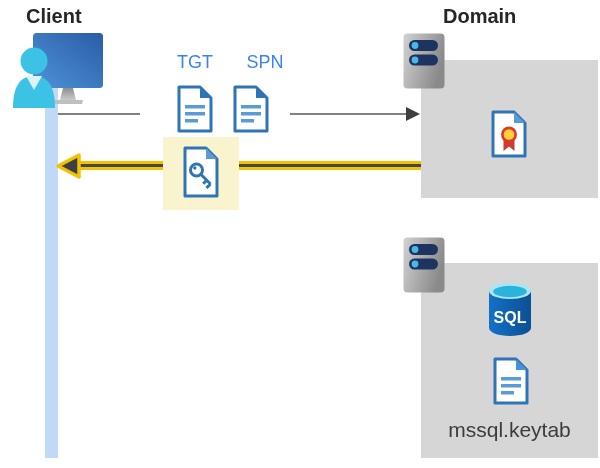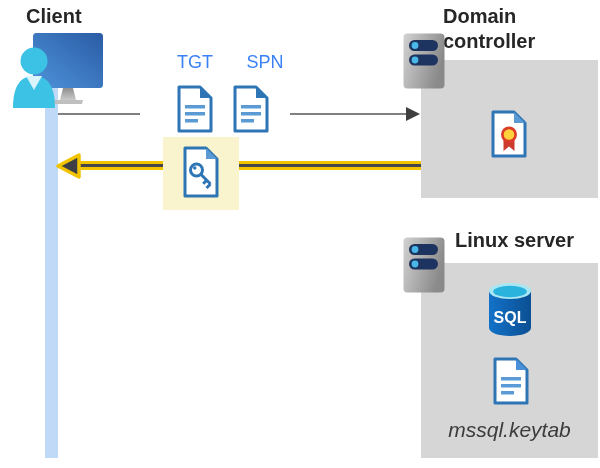--- a/index.html
+++ b/index.html
@@ -11,21 +11,21 @@
   .abs{position:absolute;}
   .hostlabel{font-size:20px;font-weight:700;color:#262626;line-height:25px;}
   .ticketlabel{font-size:18px;color:#3b82f6;text-align:center;}
   .panel{background:#d6d6d6;}
   .timeline{background:#bfd9f6;}
   .req-line{background:#808080;}
   .req-head{width:0;height:0;border-top:7px solid transparent;border-bottom:7px solid transparent;border-left:14px solid #3f3f3f;}
   .resp-line{background:linear-gradient(to bottom,#f2c400 0 3px,#45454d 3px 6px,#f2c400 6px 9px);}
   .backdrop{background:#ffffff;}
   .highlight{background:#faf4ce;}
-  .filelabel{font-size:21px;color:#3c3c3c;text-align:center;font-style:italic;}
+  .filelabel{font-size:21px;color:#3c3c3c;text-align:center;}
 </style>
 </head>
 <body>
 
 <div id="canvas">
 
   <div class="abs hostlabel" style="left:26px;top:4px;">Client</div>
 
   <div class="abs timeline" style="left:45px;top:88px;width:13px;height:370px;"></div>
 
@@ -87,21 +87,20 @@
     <path d="M24,2 V13 H35 Z" fill="#5b9bd5"></path>
     <g>
       <circle cx="14.5" cy="24" r="6" fill="none" stroke="#2e75b6" stroke-width="3"></circle>
       <circle cx="12.8" cy="22" r="1.7" fill="#2e75b6"></circle>
       <path d="M19,28.5 L28.5,38 M28.5,38 L24.5,42 M24.7,34.2 L21.2,37.7" stroke="#2e75b6" stroke-width="3" fill="none"></path>
     </g>
   </svg>
 
   <div class="abs hostlabel" style="left:443px;top:4px;">
     <div>Domain</div>
-    <div>controller</div>
   </div>
   <div class="abs panel" style="left:421px;top:60px;width:177px;height:138px;"></div>
   <svg class="abs" style="left:403px;top:33px;" width="42" height="56" viewBox="0 0 42 56">
     <defs>
       <linearGradient id="gSrv1" x1="0" y1="0" x2="1" y2="0.35">
         <stop offset="0" stop-color="#d2d2d2"></stop>
           <stop offset="1" stop-color="#8a8a8a"></stop>
       </linearGradient>
     </defs>
     <rect x="0.5" y="0.5" width="41" height="55" rx="4" fill="url(#gSrv1)"></rect>
@@ -111,21 +110,20 @@
     <circle cx="12" cy="27" r="3.4" fill="#49b8e8"></circle>
   </svg>
   <svg class="abs" style="left:490px;top:110px;" width="38" height="48" viewBox="0 0 38 48">
     <path d="M3,2 H24 L35,13 V46 H3 Z" fill="#fff" stroke="#2e75b6" stroke-width="3" stroke-linejoin="round"></path>
     <path d="M24,2 V13 H35 Z" fill="#5b9bd5"></path>
     <path d="M13.5,26 V41 L19,36.5 L24.5,41 V26 Z" fill="#cc3b2e"></path>
     <circle cx="19" cy="24.5" r="8" fill="#dd3b2a"></circle>
     <circle cx="19" cy="24.5" r="5.3" fill="#ffd23b"></circle>
   </svg>
 
-  <div class="abs hostlabel" style="left:455px;top:228px;">Linux server</div>
   <div class="abs panel" style="left:421px;top:263px;width:177px;height:195px;"></div>
   <svg class="abs" style="left:403px;top:237px;" width="42" height="56" viewBox="0 0 42 56">
     <defs>
       <linearGradient id="gSrv2" x1="0" y1="0" x2="1" y2="0.35">
         <stop offset="0" stop-color="#d2d2d2"></stop>
           <stop offset="1" stop-color="#8a8a8a"></stop>
       </linearGradient>
     </defs>
     <rect x="0.5" y="0.5" width="41" height="55" rx="4" fill="url(#gSrv2)"></rect>
     <rect x="6" y="7" width="29" height="11" rx="5.5" fill="#1e3460"></rect>

